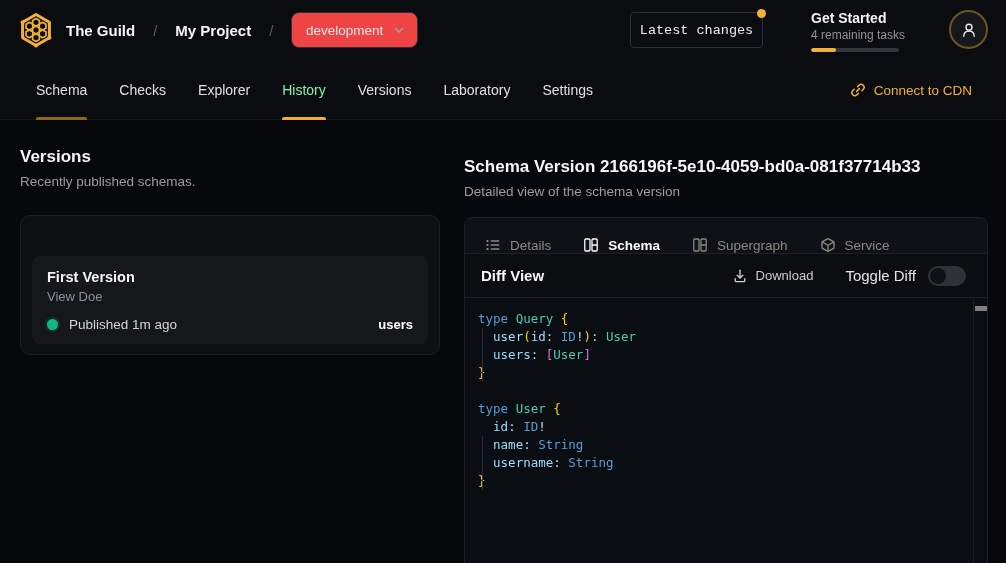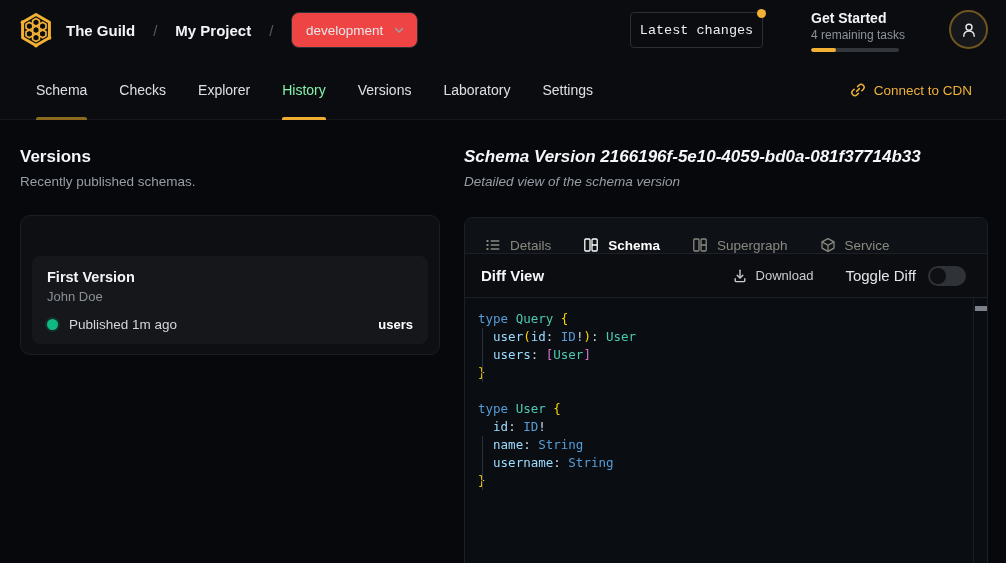--- a/index.html
+++ b/index.html
@@ -44,21 +44,21 @@
   .versions-card { position:absolute; left:0; top:69px; width:420px; height:140px; background:#0d0f13; border:1px solid #1b1e23; border-radius:10px; padding:11px; }
   .version-item { position:absolute; left:11px; right:11px; top:40px; height:88px; background:#15171b; border-radius:8px; padding:12px 15px; cursor:pointer; }
   .vi-title { font-size:14.5px; font-weight:600; color:#f2f4f6; line-height:19px; }
   .vi-author { font-size:13px; color:#8a9096; line-height:17px; margin-top:1px; }
   .vi-row { margin-top:12px; display:flex; align-items:center; }
   .status-dot { width:11px; height:11px; border-radius:50%; background:#10b981; box-shadow:0 0 0 2px rgba(16,185,129,0.15); margin-right:11px; }
   .vi-status { font-size:13.5px; color:#d3d6d9; }
   .vi-badge { margin-left:auto; font-size:13px; font-weight:700; color:#ffffff; }
 
   
-  .right-panel { position:absolute; left:464px; top:146px; width:524px;font-style:italic; }
+  .right-panel { position:absolute; left:464px; top:156px; width:524px; }
   .detail-box { position:absolute; left:464px; top:217px; width:524px; height:400px; background:#0a0c10; border:1px solid #1d2127; border-radius:8px 8px 0 0; overflow:hidden; }
   .detail-tabs { height:36px; background:#0e1116; border-bottom:1px solid #1d2127; display:flex; align-items:flex-end; gap:32px; padding-left:20px; }
   .detail-tab { display:flex; align-items:center; gap:9px; font-size:13.5px; color:#8a8a82; cursor:pointer; }
   .detail-tab.active { color:#ffffff; font-weight:600; }
   .diff-header { height:44px; background:#0b0d11; border-bottom:1px solid #1d2127; display:flex; align-items:center; padding:0 21px 0 16px; }
   .diff-title { font-size:15px; font-weight:700; color:#f4f6f8; }
   .diff-actions { margin-left:auto; display:flex; align-items:center; }
   .download-btn { display:flex; align-items:center; gap:8px; color:#c9ccd0; font-size:13px; cursor:pointer; background:none; border:none; font-family:inherit; }
   .toggle-label { margin-left:32px; font-size:15px; color:#e3e5e8; }
   .toggle { margin-left:12px; width:38px; height:20px; border-radius:10px; background:#2f3338; position:relative; cursor:pointer; }
@@ -177,21 +177,21 @@
     <span>Connect to CDN</span>
   </div>
 </div>
 
 <div class="left-panel">
   <div class="panel-title">Versions</div>
   <div class="panel-sub">Recently published schemas.</div>
   <div class="versions-card">
     <div class="version-item">
       <div class="vi-title">First Version</div>
-      <div class="vi-author">John Doe</div>
+      <div class="vi-author">View Doe</div>
       <div class="vi-row">
         <span class="status-dot"></span>
         <span class="vi-status">Published 1m ago</span>
         <span class="vi-badge">users</span>
       </div>
     </div>
   </div>
 </div>
 
 <div class="right-panel">

